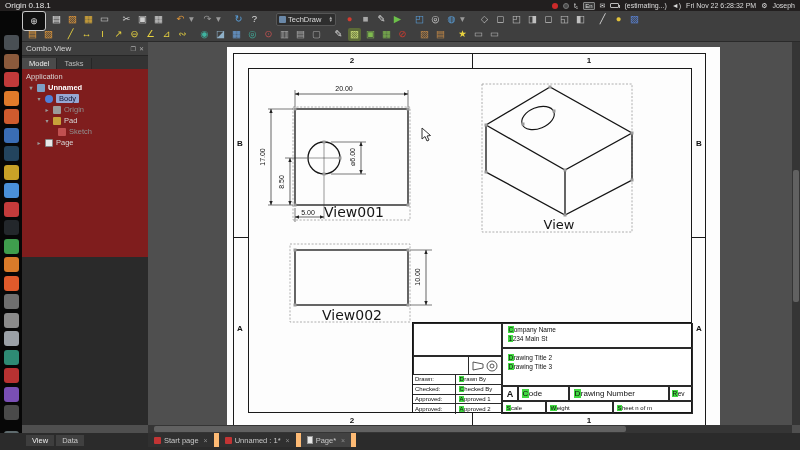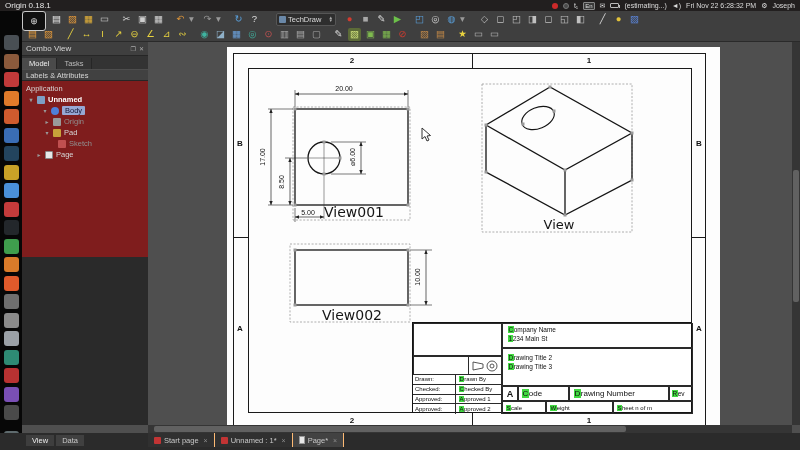--- a/index.html
+++ b/index.html
@@ -76,21 +76,21 @@
   #vscroll{left:792px;top:42px;width:8px;height:383px;background:#353535;z-index:15}
   #vthumb{position:absolute;left:1px;top:128px;width:6px;height:132px;background:#616161;border-radius:2px}
   #hscroll{left:148px;top:425px;width:644px;height:8px;background:#353535;z-index:15}
   #hthumb{position:absolute;left:6px;top:1px;width:472px;height:6px;background:#616161;border-radius:2px}
 
   
   #tabrow{left:0;top:433px;width:800px;height:14px;background:#2b2b2b;display:flex;align-items:center;z-index:30;font-size:7.5px;color:#c8c8c8}
   #sbtabs-bottom{width:148px;display:flex;align-items:center;height:100%;padding-left:26px;gap:2px}
   .btab{padding:1px 6px;background:#404040}
   .btab.active{background:#3e3e3e;color:#eee}
-  .dtab{display:flex;align-items:center;gap:3px;height:100%;padding:0 6px;border-right:1px solid #fdba74;background:#303030}
+  .dtab{display:flex;align-items:center;gap:3px;height:100%;padding:0 6px;border-right:5px solid #fdba74;background:#303030}
   .dtab.active{background:#424242}
   .dtab .fcico{width:7px;height:7px;border-radius:1px;background:#c23434;flex:none}
   .dtab .pgico{width:6px;height:8px;background:#e8e8e8;border:0.5px solid #999;flex:none}
   .dtab .x{color:#8d8d8d;font-size:7px;margin-left:2px}
   #statusbar{left:0;top:447px;width:800px;height:3px;background:#2b2b2b;z-index:30}
 </style>
 </head>
 <body>
 
 <div class="abs" id="topbar">
@@ -225,31 +225,30 @@
     <span>Combo View</span>
     <span class="btns">
       <span>❐</span>
       <span>✕</span>
     </span>
   </div>
   <div id="sb-tabs">
     <span class="sbtab active">Model</span>
     <span class="sbtab">Tasks</span>
   </div>
-  <div id="sb-attr">Labels &amp; Attributes</div>
   <div id="tree">
     <div class="trow">
         <span style="padding-left:1px">Application</span>
       </div>
     <div class="trow bold" style="padding-left:6px">
       <span class="exp">▾</span>
       <span class="tico" style="background:#7d9fc4"></span>
       <span>Unnamed</span>
     </div>
-    <div class="trow" style="padding-left:20px">
+    <div class="trow" style="padding-left:14px">
       <span class="exp">▾</span>
       <span class="tico" style="background:#4f7fd8;border-radius:50%"></span>
       <span class="tsel">Body</span>
     </div>
     <div class="trow muted" style="padding-left:22px">
       <span class="exp">▸</span>
       <span class="tico" style="background:#9a9a9a"></span>
       <span>Origin</span>
     </div>
     <div class="trow" style="padding-left:22px">

